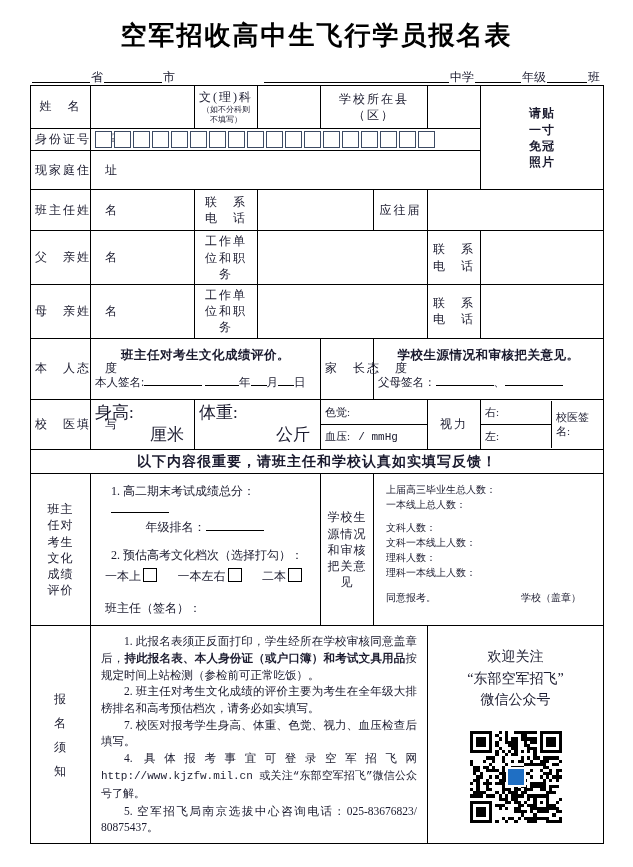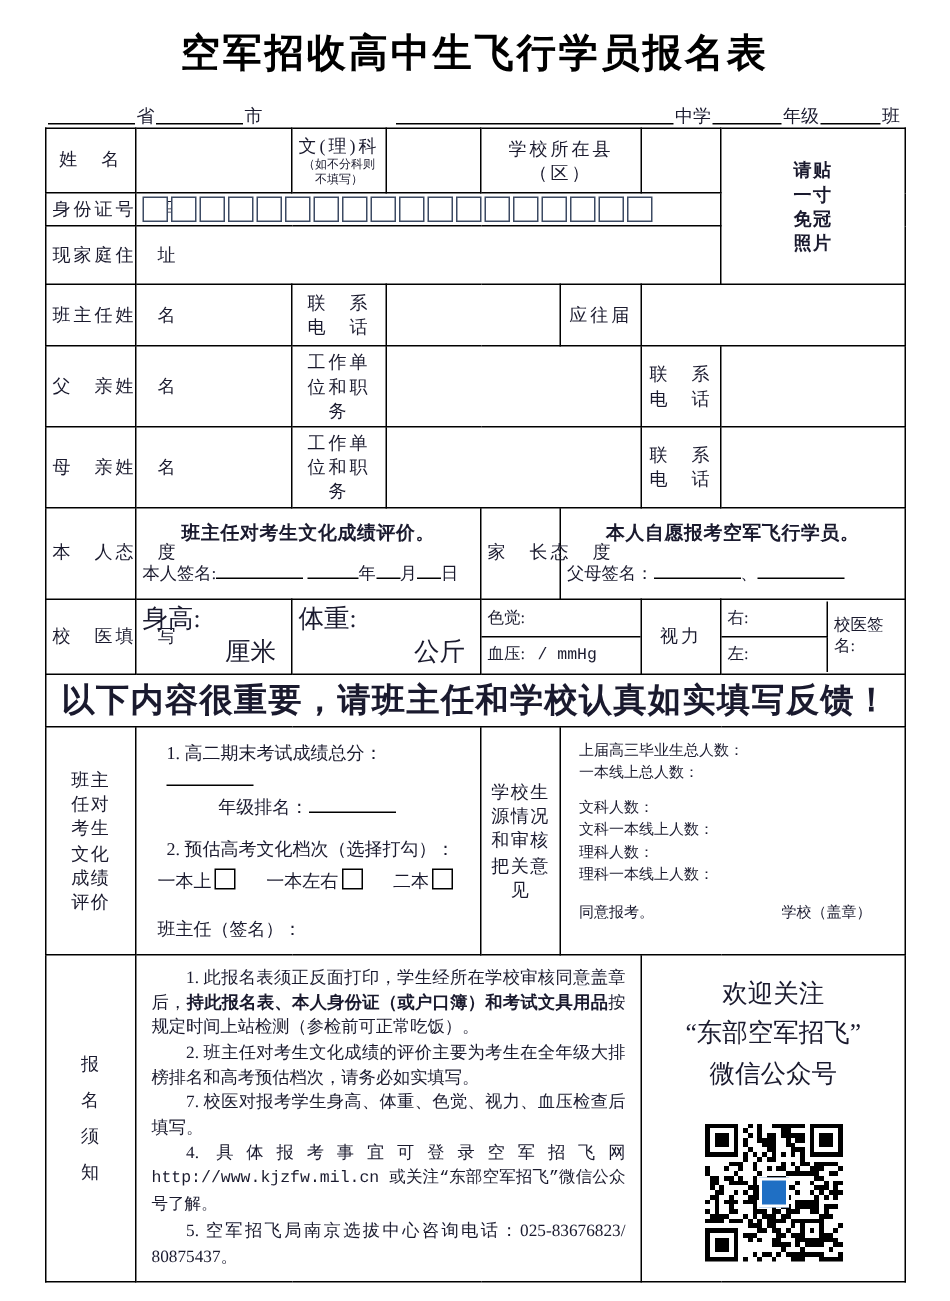--- a/index.html
+++ b/index.html
@@ -137,21 +137,21 @@
     border-bottom: 1px solid #000;
     padding: 3px 4px;
     font-size: 11px;
     height: 17px;
   }
   table.inner-tbl tr:last-child td { border-bottom: 0; }
 
   
   .banner {
     text-align: center;
-    font-size: 22px;
+    font-size: 14px;
     font-weight: bold;
     letter-spacing: 1px;
     padding: 5px 0 6px 0;
     font-family: "Liberation Sans", "DejaVu Sans", sans-serif;
   }
 
   
   .vlab {
     text-align: center;
     font-size: 12px;
@@ -198,21 +198,21 @@
     font-size: 11.5px;
     line-height: 1.45;
     padding: 5px 6px 5px 6px;
     text-align: justify;
   }
   .notice-body p { margin: 0; text-indent: 2em; }
   .notice-body b { font-weight: bold; }
   .mono { font-family: "Liberation Mono", "DejaVu Sans Mono", monospace; font-size: 11px; }
   .qr-cell { text-align: center; padding: 6px 2px; }
   .qr-title {
-    font-size: 17px;
+    font-size: 14px;
     line-height: 1.55;
     margin-bottom: 20px;
   }
   .qr-wrap {
     position: relative;
     width: 92px;
     height: 92px;
     margin: 0 auto;
   }
   .qr-wrap svg { display: block; }
@@ -361,21 +361,21 @@
         <div class="att-head">班主任对考生文化成绩评价。</div>
         <div class="att-sign">
           <span>本人签名:</span><span class="ul ul-60"></span>
           <span class="ul ul-36"></span><span>年</span><span class="ul" style="width:16px"></span><span>月</span><span class="ul" style="width:16px"></span><span>日</span>
         </div>
       </td>
       <td class="lab">
         <div>家　长态　度</div>
       </td>
       <td colspan="3">
-        <div class="att-head">本人自愿报考空军飞行学员。</div>
+        <div class="att-head">学校生源情况和审核把关意见。</div>
         <div class="att-sign">
           <span>父母签名：</span><span class="ul ul-60"></span><span>、</span><span class="ul ul-60"></span>
         </div>
       </td>
     </tr>
 
     <tr class="split">
       <td class="lab">
         <div>校　医填　写</div>
       </td>

